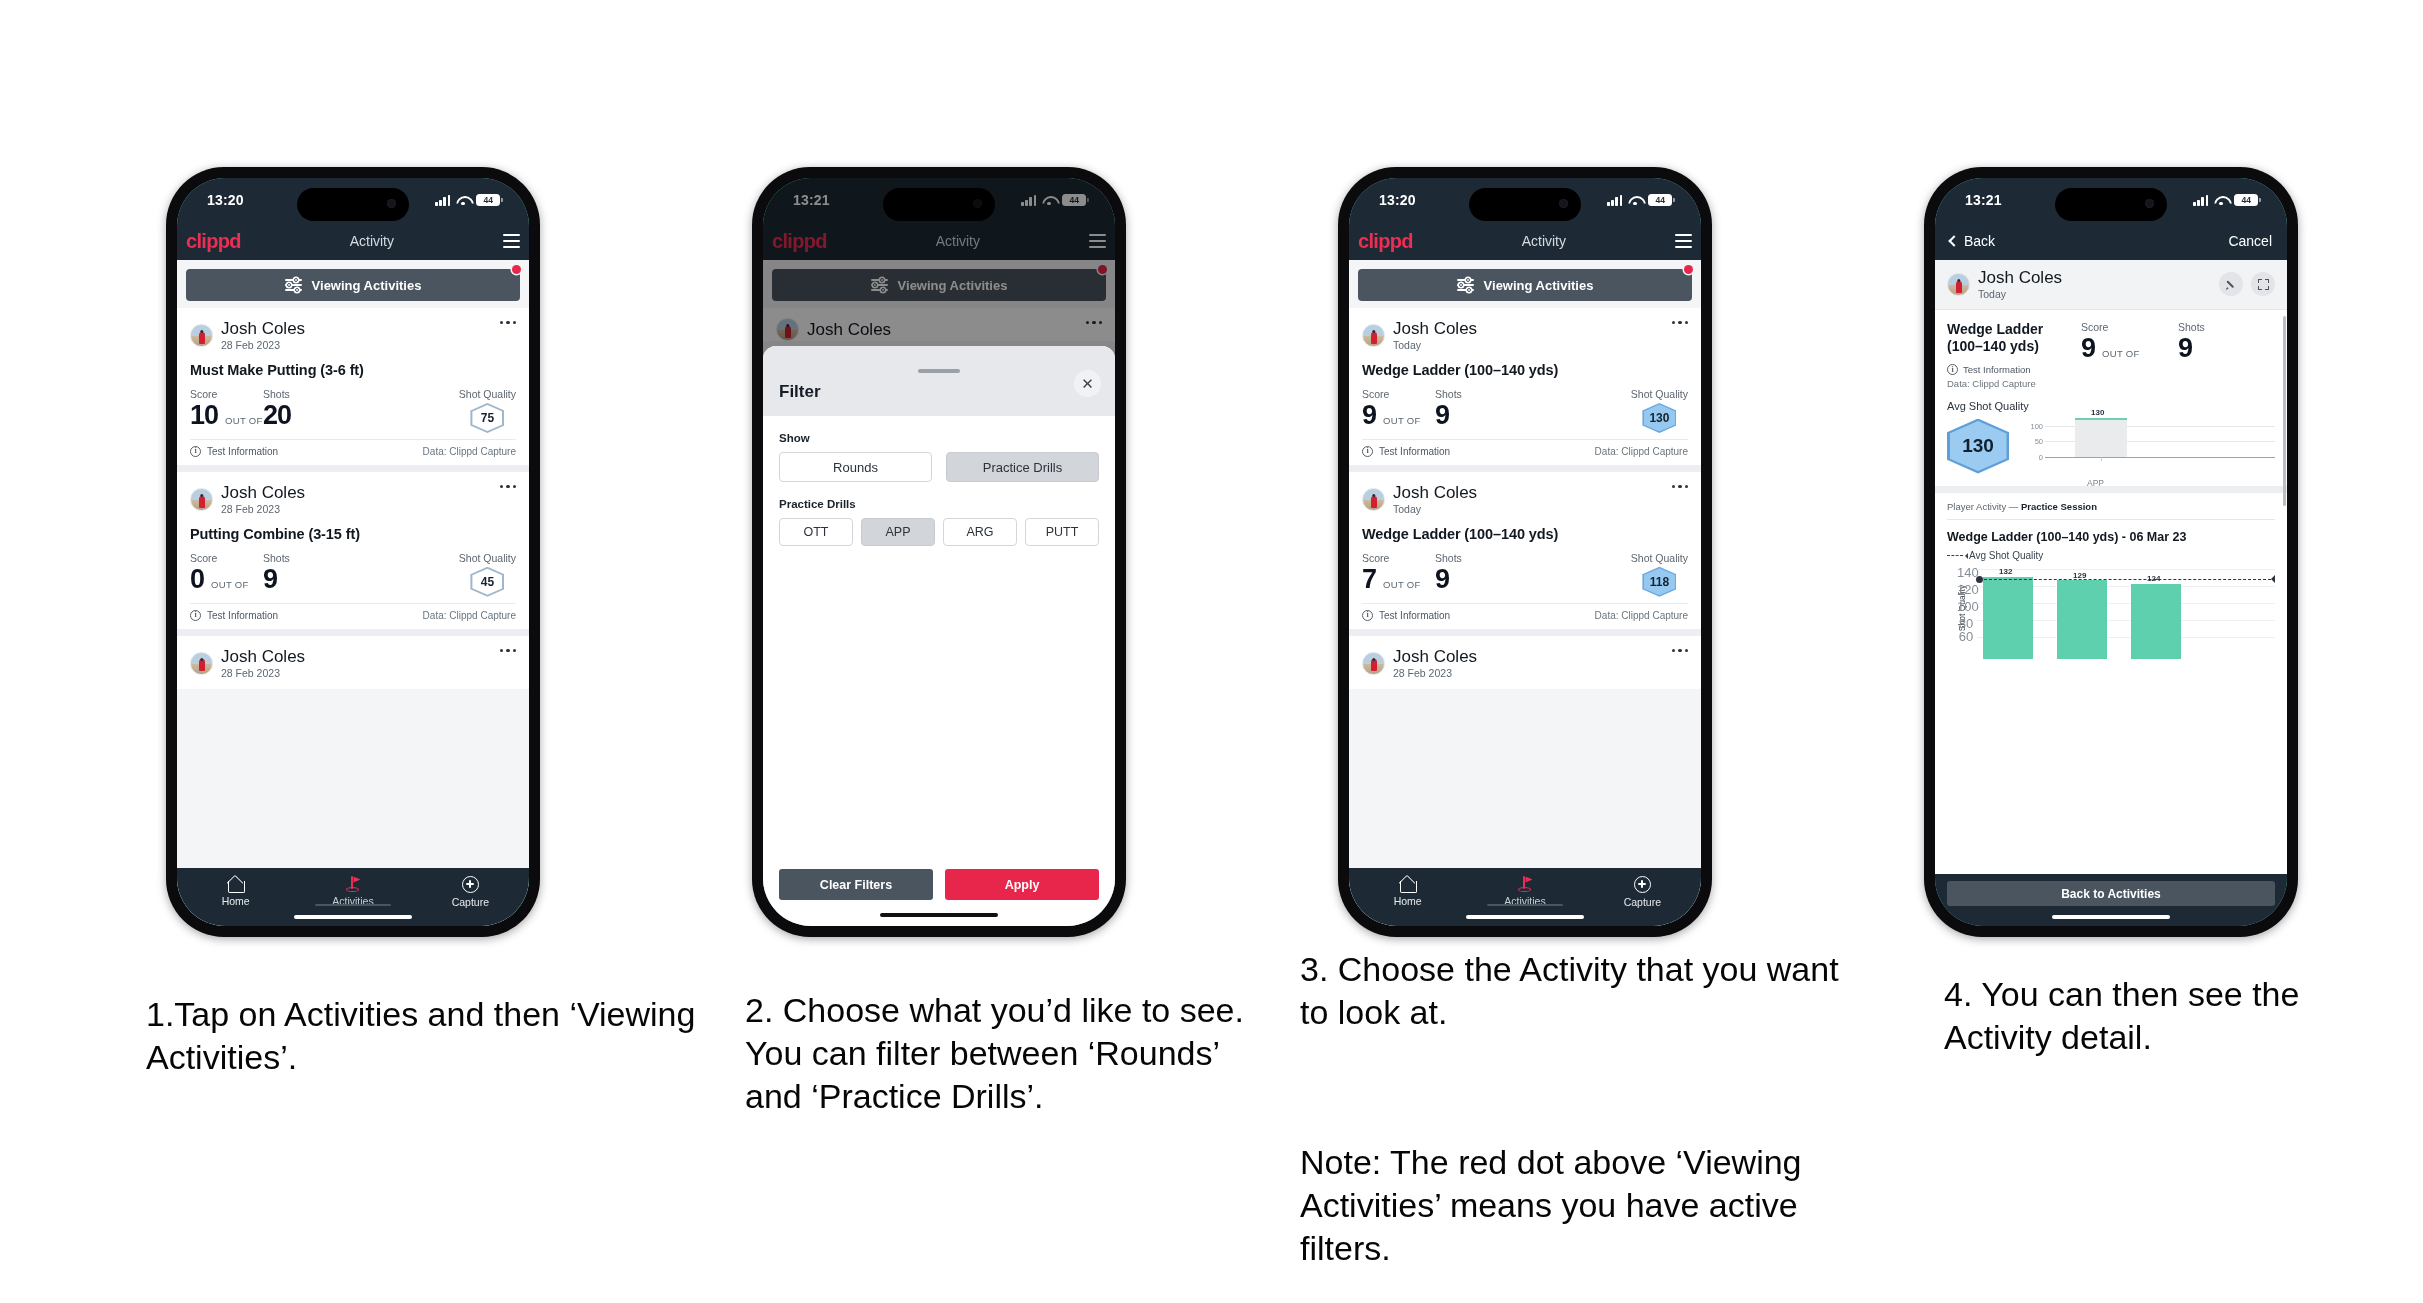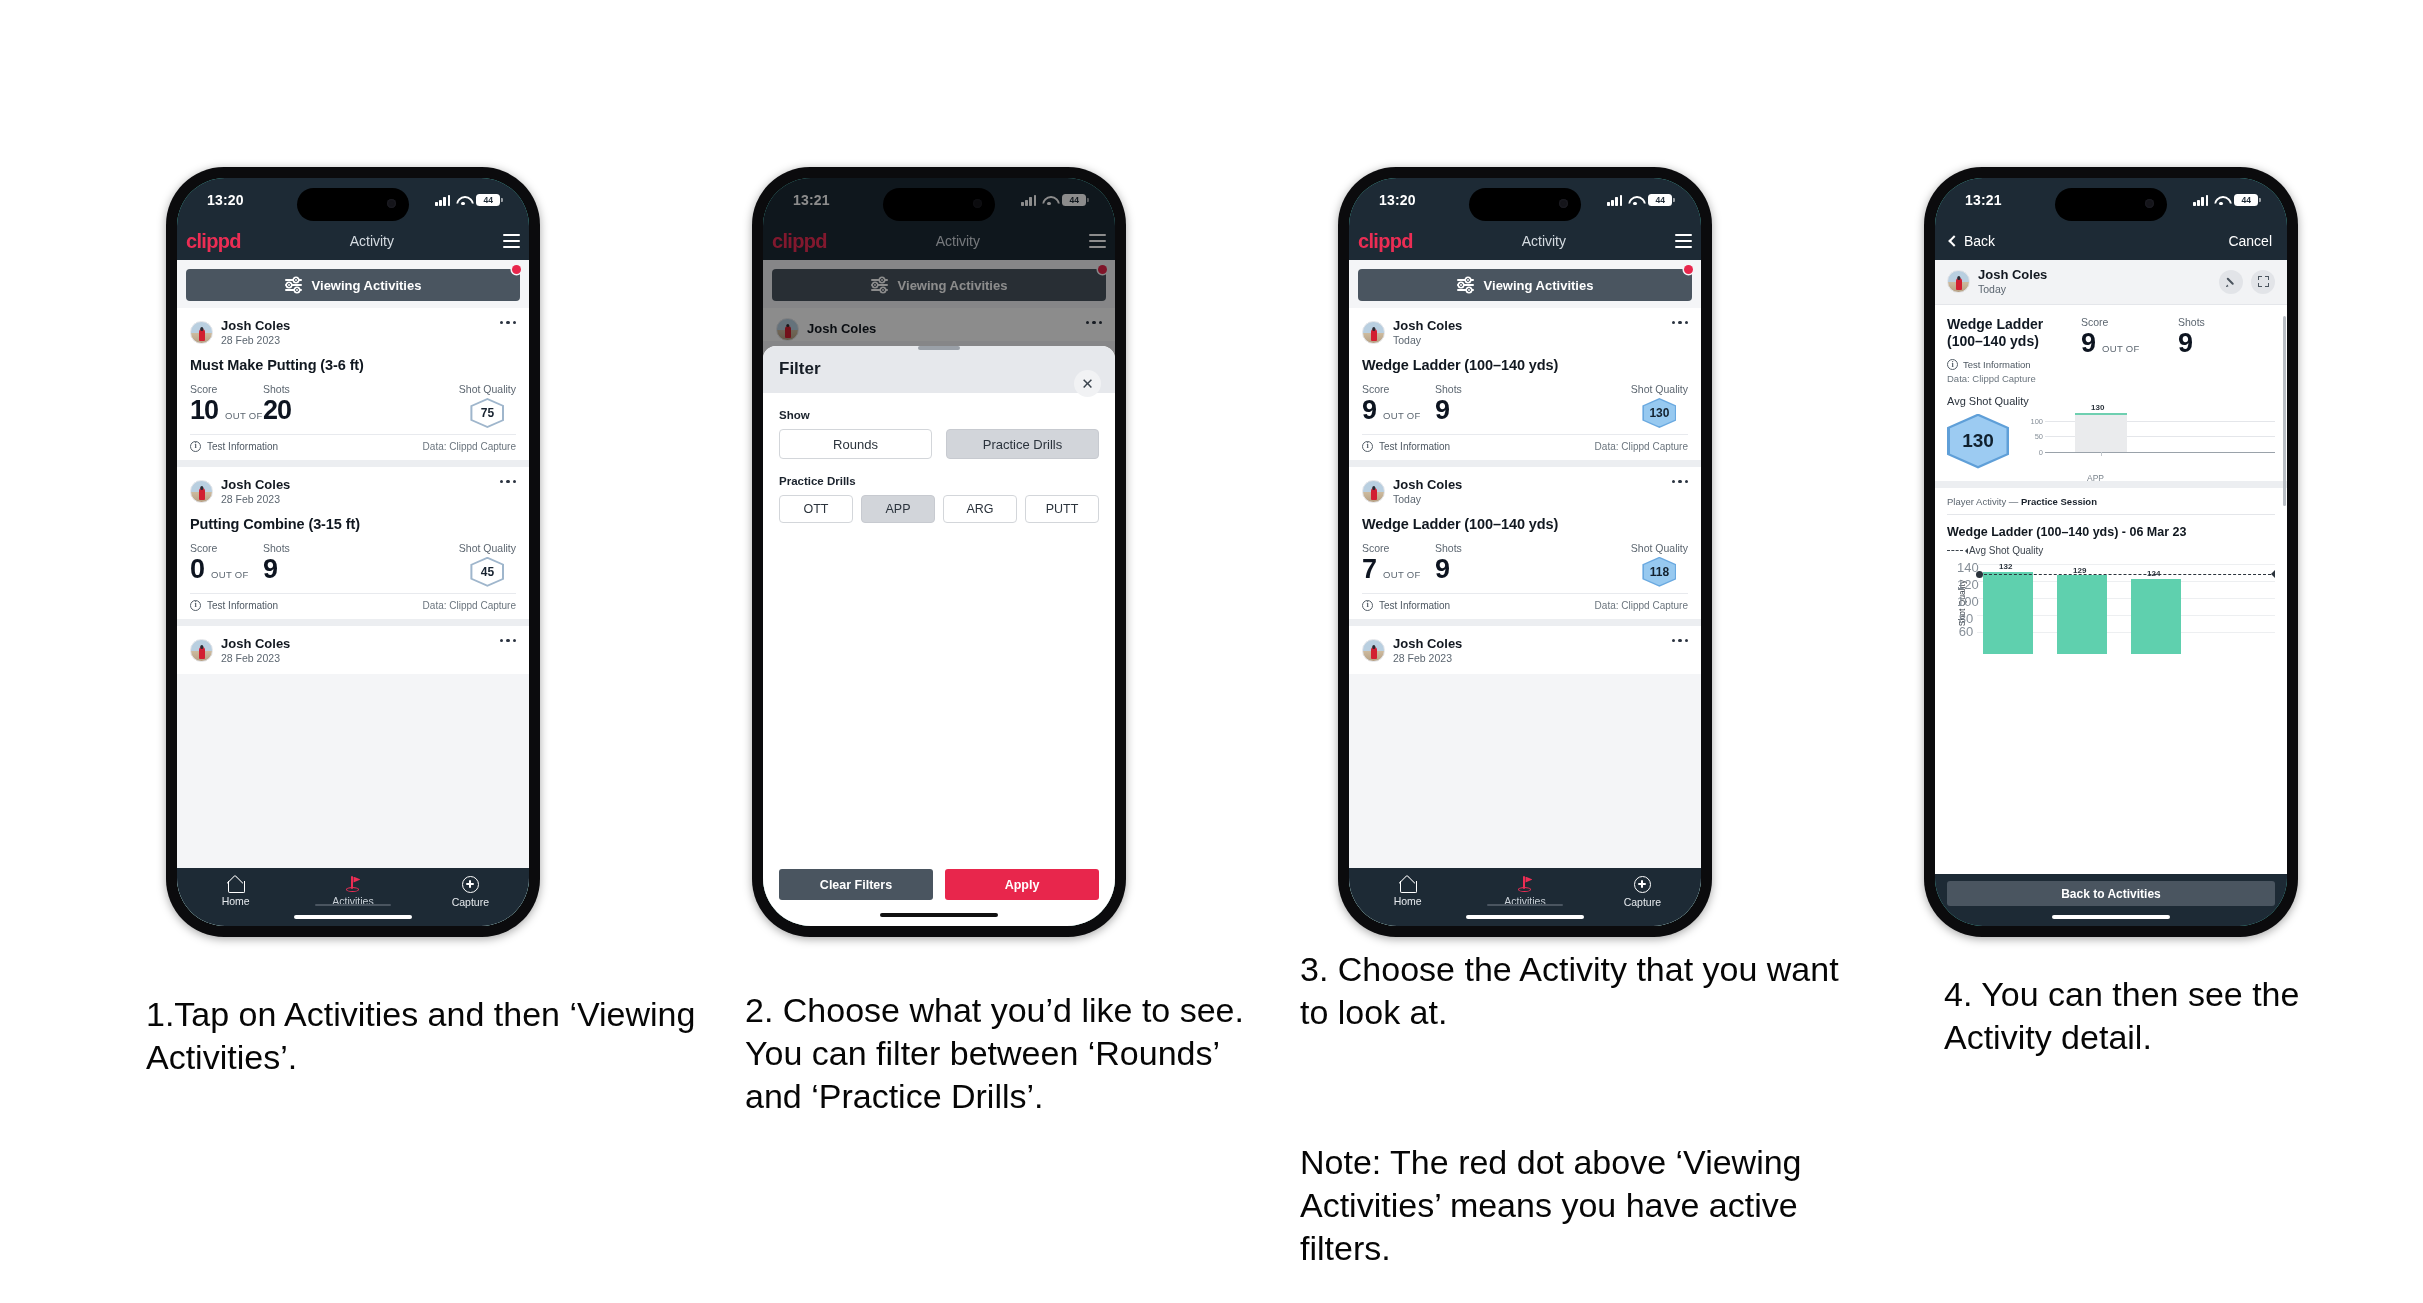--- a/index.html
+++ b/index.html
@@ -96,21 +96,21 @@
   .card{ background:#fff; padding:10px 13px 0; }
   .card-sep{ height:7px; background:#eceef1; }
   .c-head{ display:flex; align-items:center; gap:8px; position:relative;}
   .avatar{ width:23px;height:23px;border-radius:50%; flex:0 0 23px; overflow:hidden;
     background:linear-gradient(180deg,#b9cfe0 0%,#b9cfe0 52%,#cdbb9f 52%,#b7a184 100%);
     border:1px solid #e2e4e8; position:relative;}
   .avatar:after{content:"";position:absolute;left:50%;top:32%;transform:translateX(-50%);
     width:6px;height:12px;background:#d21f31;border-radius:3px 3px 1px 1px;}
   .avatar:before{content:"";position:absolute;left:50%;top:24%;transform:translateX(-50%);
     width:3.4px;height:3.4px;border-radius:50%;background:#2b2b33;z-index:2;}
-  .c-name{ font-size:13px; font-weight:700; color:#121820; line-height:1.25;}
+  .c-name{ font-size:17px; font-weight:400; color:#121820; line-height:1.25;}
   .c-date{ font-size:10.5px; color:#5c6670; line-height:1.3;}
   .dots{ position:absolute; right:0; top:3px; display:flex; gap:3px;}
   .dots i{ width:3.4px;height:3.4px;border-radius:50%;background:#2b3340;display:block;}
   .c-title{ font-size:14.5px; font-weight:700; color:#111820; margin:9px 0 0; letter-spacing:-.1px;}
   .stats{ display:flex; align-items:flex-start; margin-top:10px; padding-bottom:6px;}
   .st-col{ }
   .st-col.score{ width:73px; }
   .st-col.shots{ flex:1 1 auto; }
   .st-col.sq{ margin-left:auto; text-align:center; }
   .st-lab{ font-size:10.5px; color:#5c6670; }
@@ -165,21 +165,21 @@
   .homeind{ position:absolute; bottom:7px; left:50%; transform:translateX(-50%);
     width:118px; height:4.2px; background:#fff; border-radius:3px;}
 
   
   .dimmer{ position:absolute; inset:0; background:rgba(0,0,0,.45); z-index:20;}
   .sheet{
     position:absolute; left:0; right:0; bottom:0; top:168px; z-index:21;
     background:#fff; border-radius:13px 13px 0 0; overflow:hidden;
     display:flex; flex-direction:column;
   }
-  .sheet-head{ background:#e6e8ec; padding:0 16px 14px; position:relative;}
+  .sheet-head{ background:#e6e8ec; padding:23px 16px 14px; position:relative;}
   .grabber{ width:42px;height:4px;background:#9aa0a8;border-radius:3px;margin:0 auto 9px;}
   .sheet-title{ font-size:17px; font-weight:700; color:#161d26; }
   .sheet-close{ position:absolute; right:14px; top:24px; width:27px;height:27px;border-radius:50%;
     background:#f1f2f4; display:flex;align-items:center;justify-content:center; cursor:pointer;}
   .sheet-close span{ font-size:15px; color:#3b444e; line-height:1;}
   .sheet-body{ flex:1 1 auto; padding:16px 16px 0; }
   .grp-lab{ font-size:11.5px; font-weight:700; color:#1a222c; margin-bottom:8px;}
   .seg2{ display:flex; gap:14px; margin-bottom:16px;text-align:right;}
   .seg2 .opt{ flex:1; height:30px; border:1px solid #d3d6da; border-radius:4px;
     display:flex;align-items:center;justify-content:center; font-size:13px; color:#2b333c; background:#fff; cursor:pointer;}

